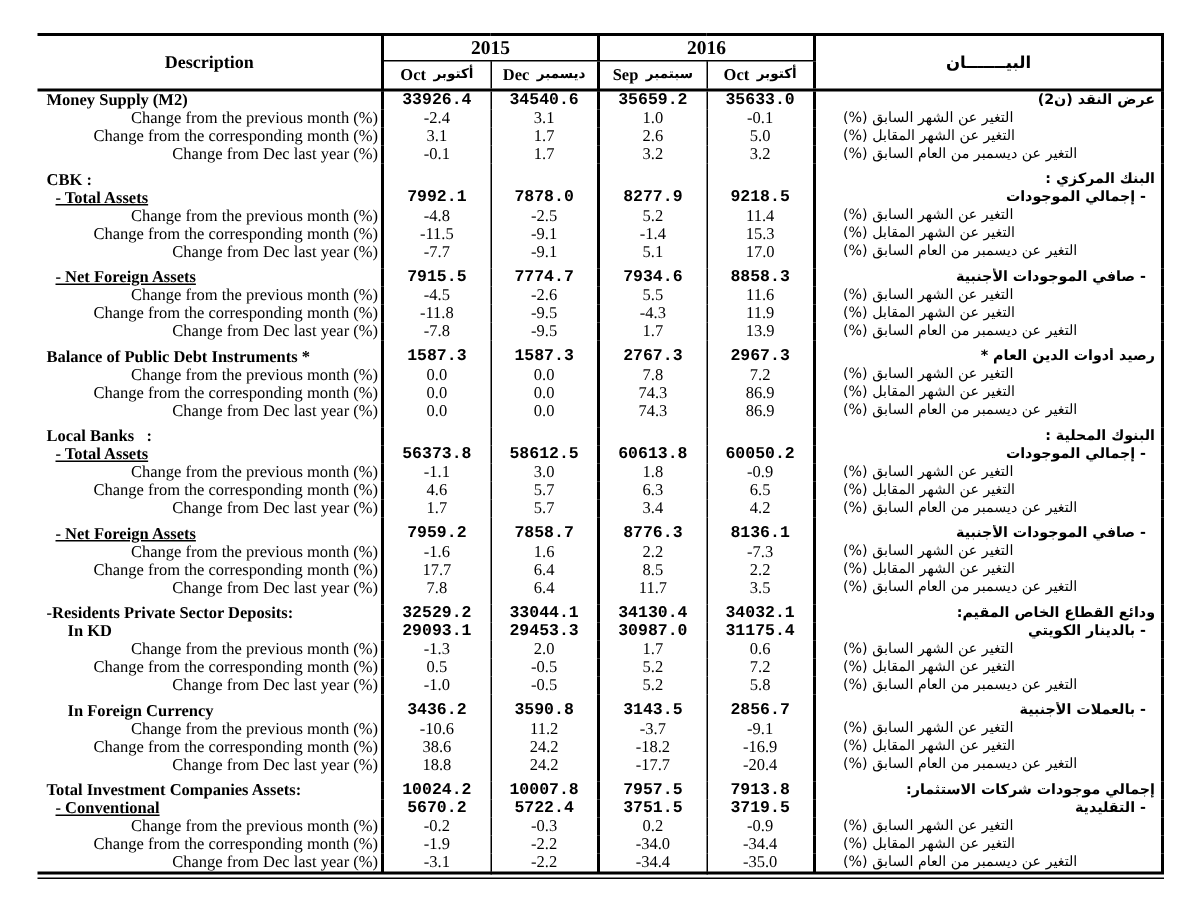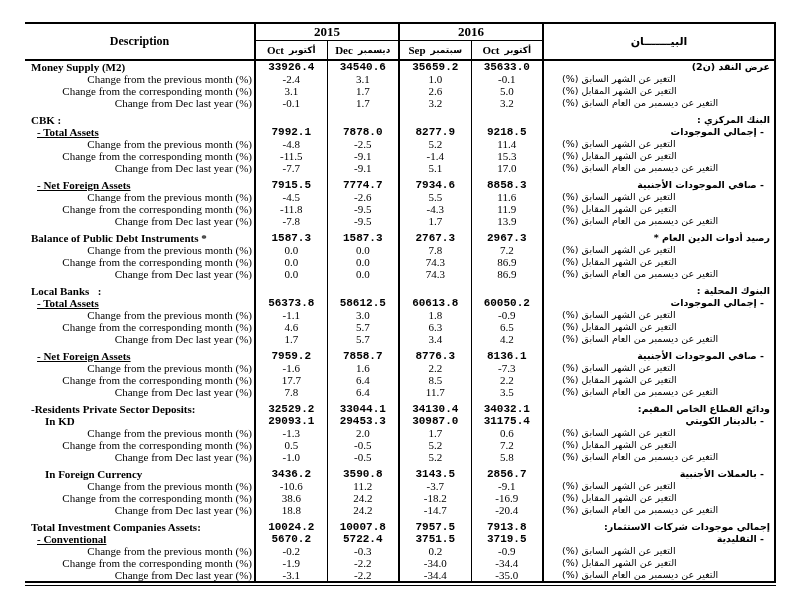--- a/index.html
+++ b/index.html
@@ -453,21 +453,21 @@
           <td class="num b1r">38.6</td>
           <td class="num b2r">24.2</td>
           <td class="num b1r">-18.2</td>
           <td class="num b2r">-16.9</td>
           <td class="ar b2r chg" dir="rtl">التغير عن الشهر المقابل (%)</td>
         </tr>
         <tr>
           <td class="en b2r chg">Change from Dec last year (%)</td>
           <td class="num b1r">18.8</td>
           <td class="num b2r">24.2</td>
-          <td class="num b1r">-14.7</td>
+          <td class="num b1r">-17.7</td>
           <td class="num b2r">-20.4</td>
           <td class="ar b2r chg" dir="rtl">التغير عن ديسمبر من العام السابق (%)</td>
         </tr>
         <tr class="gap">
           <td class="en b2r "></td>
           <td class="num b1r"></td>
           <td class="num b2r"></td>
           <td class="num b1r"></td>
           <td class="num b2r"></td>
           <td class="ar b2r " dir="rtl"></td>

